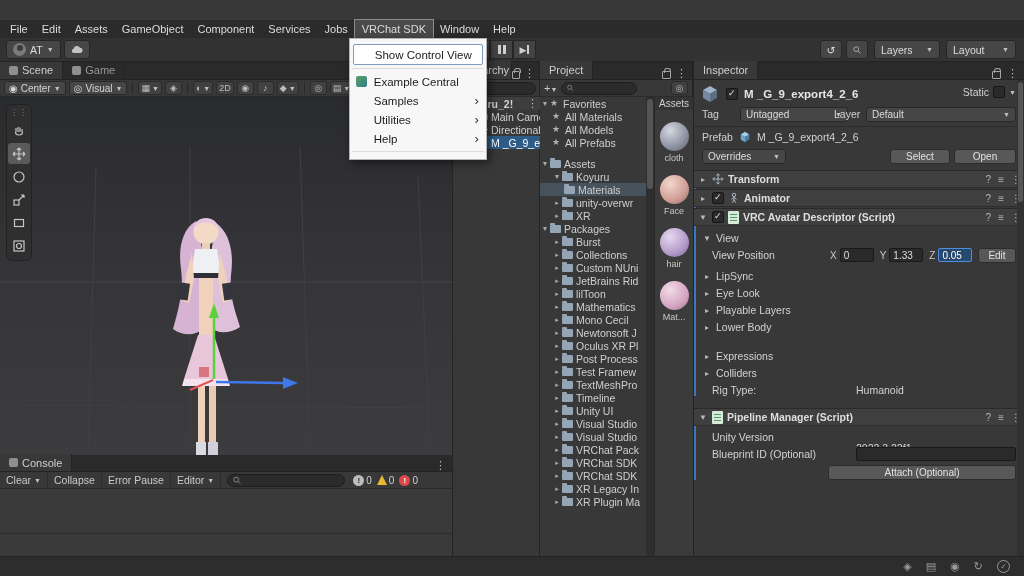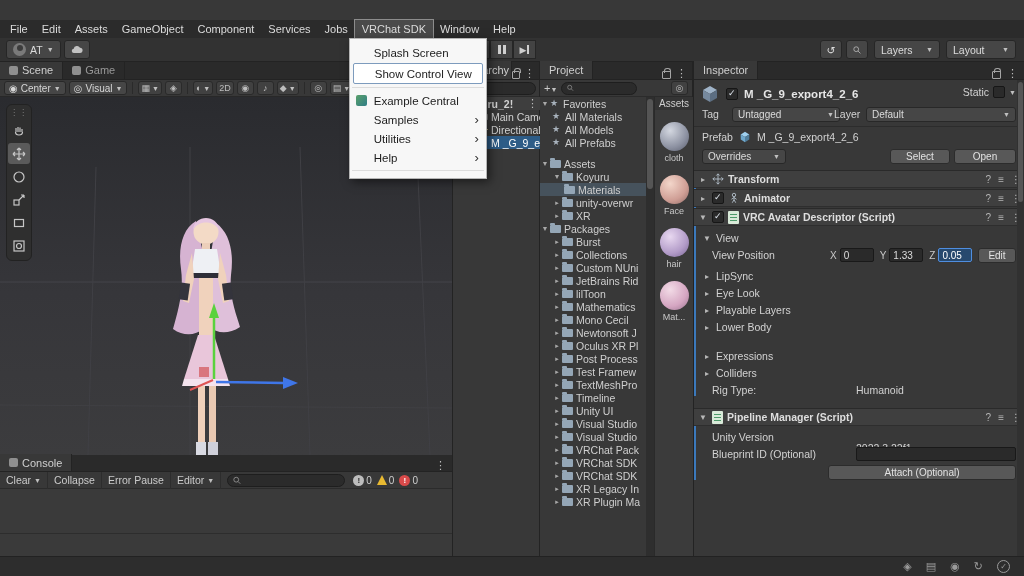--- a/index.html
+++ b/index.html
@@ -146,24 +146,20 @@
     <span class="mi">
         <span>Services</span>
       </span>
     <span class="mi">
         <span>Jobs</span>
       </span>
     <span class="mi mi-active">
       <span>VRChat SDK</span>
 
       <div class="sdk-menu">
-        <div class="smi">
-          <span class="gut"></span>
-          <span class="lb">Splash Screen</span>
-        </div>
         <div class="smi smi-box">
           <span class="gut"></span>
           <span class="lb">Show Control View</span>
         </div>
         <div class="smi-sep"></div>
         <div class="smi">
           <span class="gut">
               <span class="ec-ico"></span>
             </span>
           <span class="lb">Example Central</span>
@@ -666,21 +662,21 @@
         </svg>
       <span class="cbx on"></span>
       <span style="font-weight:bold;font-size:11.5px;color:#e6e6e6">M _G_9_export4_2_6</span>
     </div>
     <div class="irow" style="right:8px;top:24px;gap:4px">
       <span>Static</span>
       <span class="cbx"></span>
       <span class="caret">▼</span>
     </div>
     <div class="irow" style="left:8px;top:46px">Tag</div>
-    <div class="udrop" style="position:absolute;left:38px;top:45px;width:108px">
+    <div class="udrop" style="position:absolute;left:46px;top:45px;width:108px">
         <span>Untagged</span>
         <span class="caret">▼</span>
       </div>
     <div class="irow" style="left:140px;top:46px">Layer</div>
     <div class="udrop" style="position:absolute;left:172px;top:45px;width:150px">
         <span>Default</span>
         <span class="caret">▼</span>
       </div>
 
     <div style="position:absolute;left:0;top:64px;width:331px;height:1px;background:#2c2c2c"></div>

